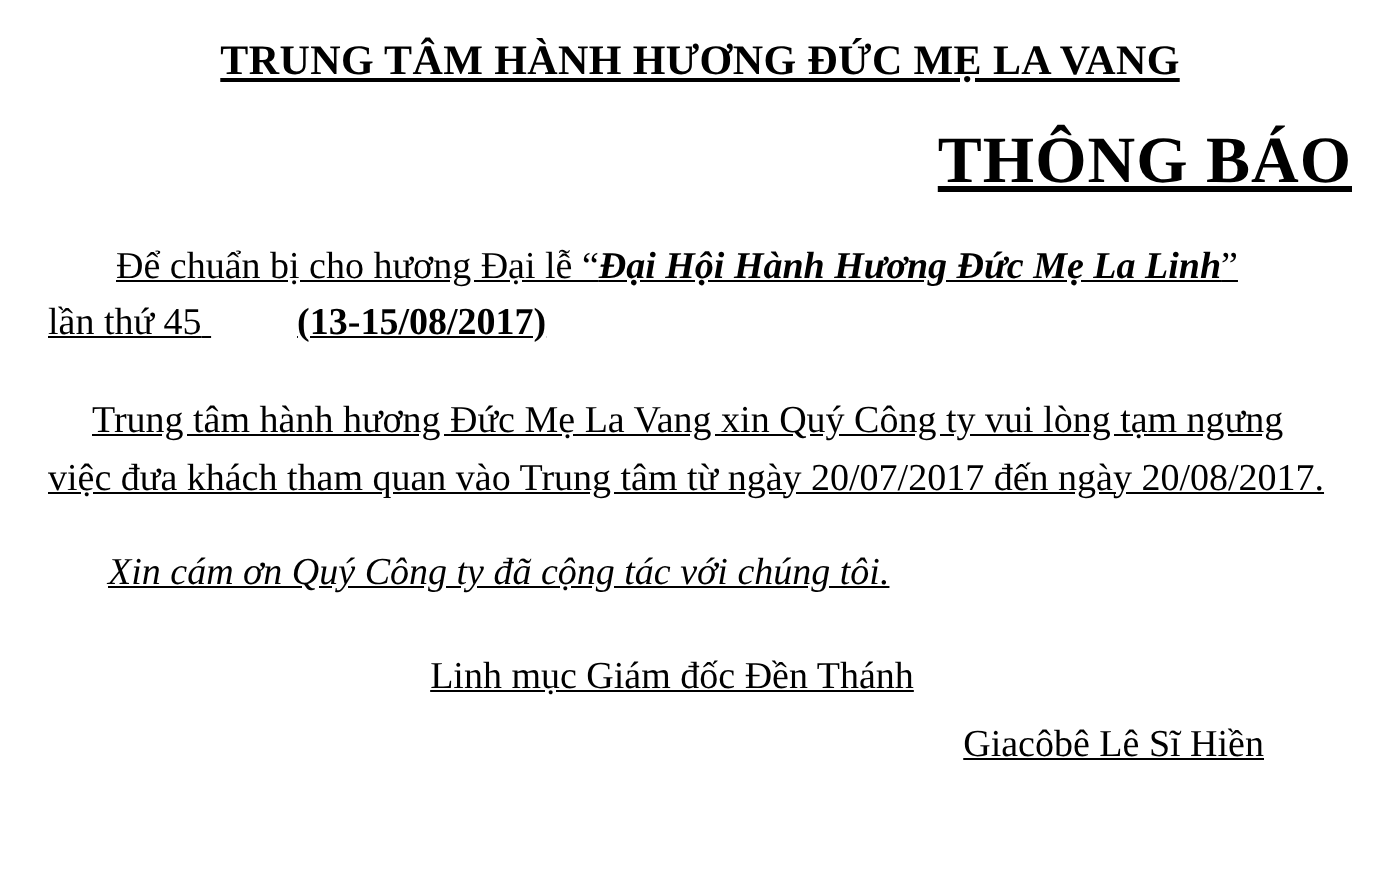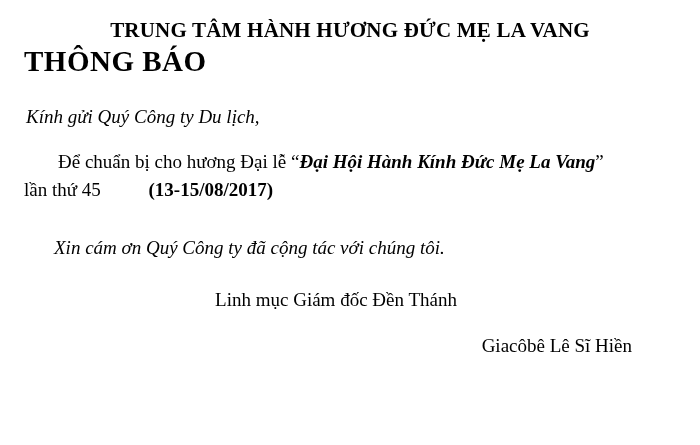--- a/index.html
+++ b/index.html
@@ -13,35 +13,36 @@
     font-family: "Liberation Serif", serif;
     color: #000000;
     overflow: hidden;
   }
   .page {
     position: relative;
     width: 700px;
     height: 371px;
     box-sizing: border-box;
     padding: 10px 24px 0 24px;
+    text-decoration: underline;
   }
   .org-title {
     text-align: center;
     font-weight: bold;
     font-size: 21px;
     letter-spacing: 0.2px;
     margin-top: 8px;
     white-space: nowrap;
   }
   .doc-title {
-    text-align: left;
+    text-align: right;
     font-weight: bold;
-    font-size: 29px;
+    font-size: 33px;
     letter-spacing: 0.5px;
-    margin-top: 2px;
+    margin-top: 20px;
   }
   .salutation {
     font-style: italic;
     font-size: 19px;
     margin-top: 28px;
     margin-left: 2px;
   }
   .para {
     font-size: 19px;
     margin-top: 20px;
@@ -61,53 +62,53 @@
     font-weight: bold;
     margin-left: 43px;
   }
   .bolditalic {
     font-weight: bold;
     font-style: italic;
   }
   .thanks {
     font-style: italic;
     font-size: 19px;
-    margin-top: 34px;
+    margin-top: 22px;
     text-indent: 30px;
   }
   .signature-role {
     font-size: 19px;
     margin-top: 30px;
     text-align: center;
     padding-right: 28px;
   }
   .signature-name {
     font-size: 19px;
-    margin-top: 24px;
+    margin-top: 12px;
     text-align: right;
     padding-right: 44px;
   }
 </style>
 </head>
 <body>
 
 <div class="page">
 
   <div class="org-title">TRUNG TÂM HÀNH HƯƠNG ĐỨC MẸ LA VANG</div>
 
   <div class="doc-title">THÔNG BÁO</div>
 
-  <div class="salutation">Kính gửi Quý Công ty Du lịch,</div>
 
   <div class="para indent">
-    <span>Để chuẩn bị cho hương Đại lễ “</span><span class="bolditalic">Đại Hội Hành Kính Đức Mẹ La Vang</span><span>”</span><br>
+    <span>Để chuẩn bị cho hương Đại lễ “</span><span class="bolditalic">Đại Hội Hành Hương Đức Mẹ La Linh</span><span>”</span><br>
     <span>lần thứ 45</span>
     <span class="bold">(13-15/08/2017)</span>
   </div>
 
+  <div class="para-purpose">Trung tâm hành hương Đức Mẹ La Vang xin Quý Công ty vui lòng tạm ngưng việc đưa khách tham quan vào Trung tâm từ ngày 20/07/2017 đến ngày 20/08/2017.</div>
 
   <div class="thanks">Xin cám ơn Quý Công ty đã cộng tác với chúng tôi.</div>
 
   <div class="signature-role">Linh mục Giám đốc Đền Thánh</div>
 
   <div class="signature-name">Giacôbê Lê Sĩ Hiền</div>
 
 </div>
 
 </body></html>

